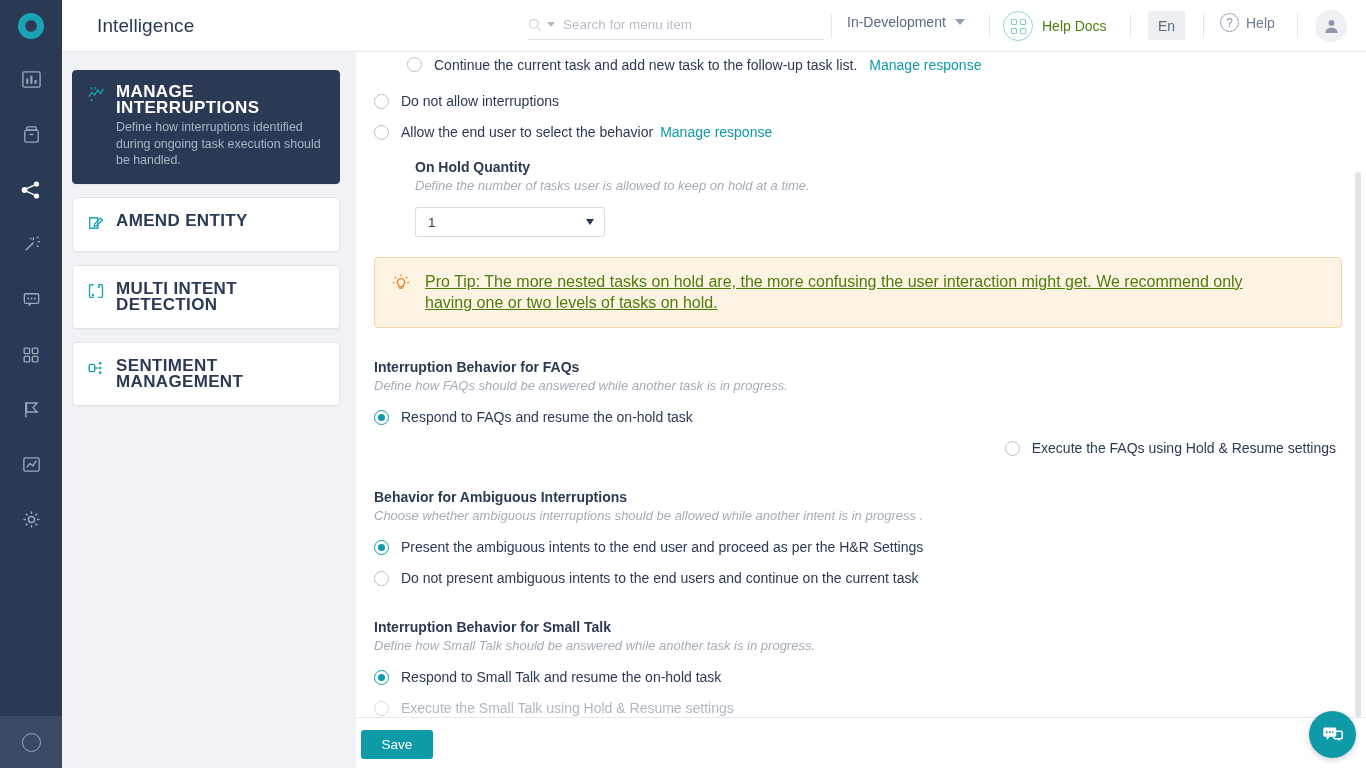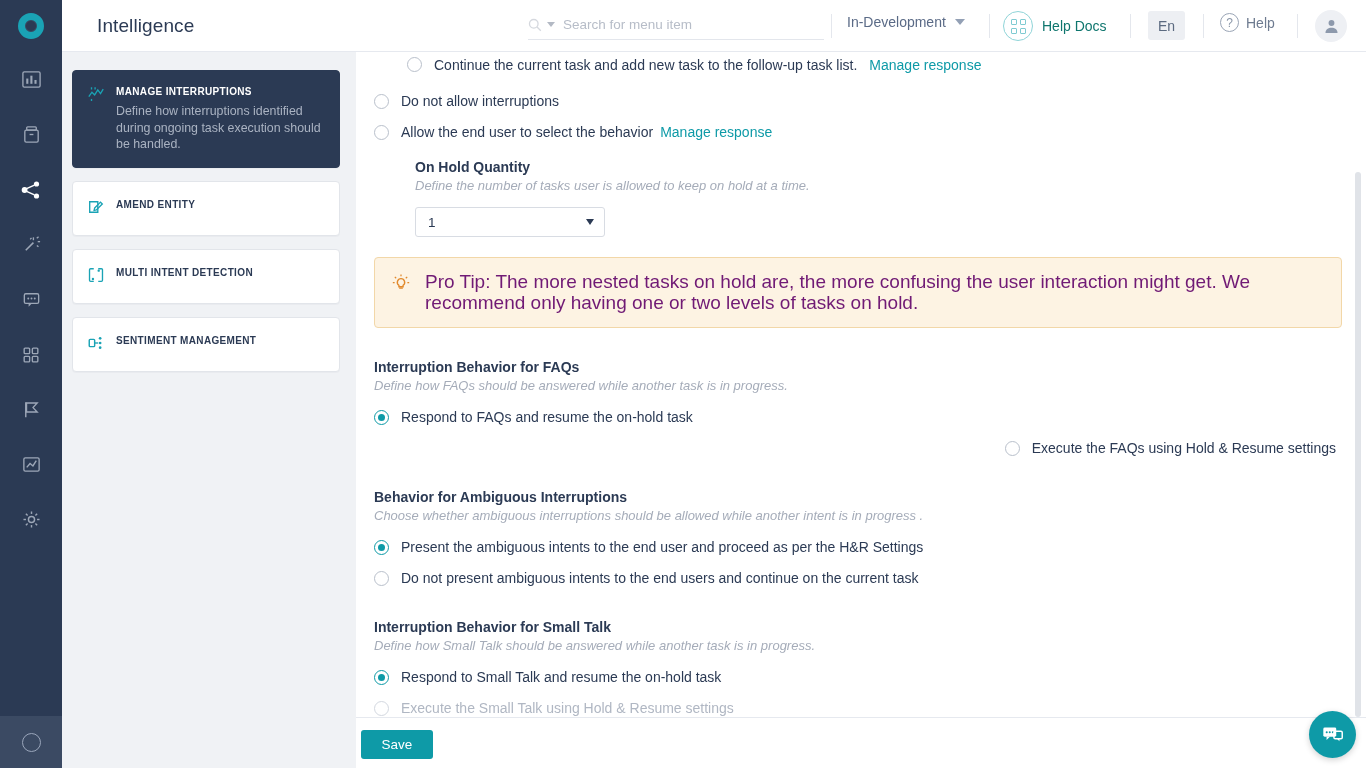--- a/index.html
+++ b/index.html
@@ -71,21 +71,21 @@
   .helpdocs {
     position: absolute; left: 1003px; top: 11px;
     display: flex; align-items: center; gap: 9px; cursor: pointer;
   }
   .hd-circle {
     width: 30px; height: 30px; border-radius: 50%; border: 1px solid #8fd4d8;
     display: flex; align-items: center; justify-content: center;
   }
   .grid4 { display: grid; grid-template-columns: 6px 6px; grid-gap: 3px; }
   .grid4 i { display: block; width: 6px; height: 6px; border: 1px solid #7fcbd2; border-radius: 1px; }
-  .hd-label { font-size: 14px; color: #0f766e; white-space: nowrap; }
+  .hd-label { font-size: 14px; color: #4d7c0f; white-space: nowrap; }
 
   .lang-btn {
     position: absolute; left: 1148px; top: 11px;
     width: 37px; height: 29px; background: #edeff3; border-radius: 3px;
     display: flex; align-items: center; justify-content: center;
     font-size: 14px; color: #5b6舒; color: #5b6a80; cursor: pointer;
   }
   .help-btn {
     position: absolute; left: 1220px; top: 13px;
     display: flex; align-items: center; gap: 7px; cursor: pointer;
@@ -136,21 +136,21 @@
     display: flex; gap: 11px; cursor: pointer;
     box-shadow: 0 1px 1px rgba(20,30,50,.03);
   }
   .nav-card.active {
     background: #2b3a54; border-color: #2b3a54;
     padding-top: 13px; padding-bottom: 14px;
   }
   .nav-ico { flex: 0 0 18px; padding-top: 1px; }
   .nav-body { flex: 1 1 auto; min-width: 0; }
   .nav-title {
-    font-size: 10px; font-weight: bold; letter-spacing: .35px; color: #2b3a54;
+    font-size: 17px; font-weight: bold; letter-spacing: .35px; color: #2b3a54;
     line-height: 16px;
   }
   .nav-card.active .nav-title { color: #ffffff; }
   .nav-desc {
     font-size: 12.4px; color: #aab3c2; line-height: 16.5px; margin-top: 3px;
   }
 
   
   .content {
     position: absolute; left: 356px; top: 52px; width: 1010px; height: 716px;
@@ -191,21 +191,21 @@
   }
   .sel-caret {
     width: 0; height: 0; border-left: 4.5px solid transparent; border-right: 4.5px solid transparent;
     border-top: 6px solid #2b3a54;
   }
 
   .protip {
     background: #fdf3e3; border: 1px solid #f2d7a8; border-radius: 4px;
     padding: 13px 16px 14px 16px; display: flex; gap: 14px;
   }
-  .protip-text { font-size: 19px; color: #701a75; line-height: 21px; }
+  .protip-text { font-size: 16px; color: #4d7c0f; line-height: 21px; text-decoration: underline; }
 
   
   .footer {
     position: absolute; left: 356px; bottom: 0; width: 1010px; height: 51px;
     background: #ffffff; border-top: 1px solid #e6e9ef;
   }
   .save-btn {
     position: absolute; left: 5px; top: 12px; width: 72px; height: 29px;
     background: #0e9aa7; color: #fff; border: none; border-radius: 3px;
     font-family: "Liberation Sans", sans-serif; font-size: 13.5px; cursor: pointer;

